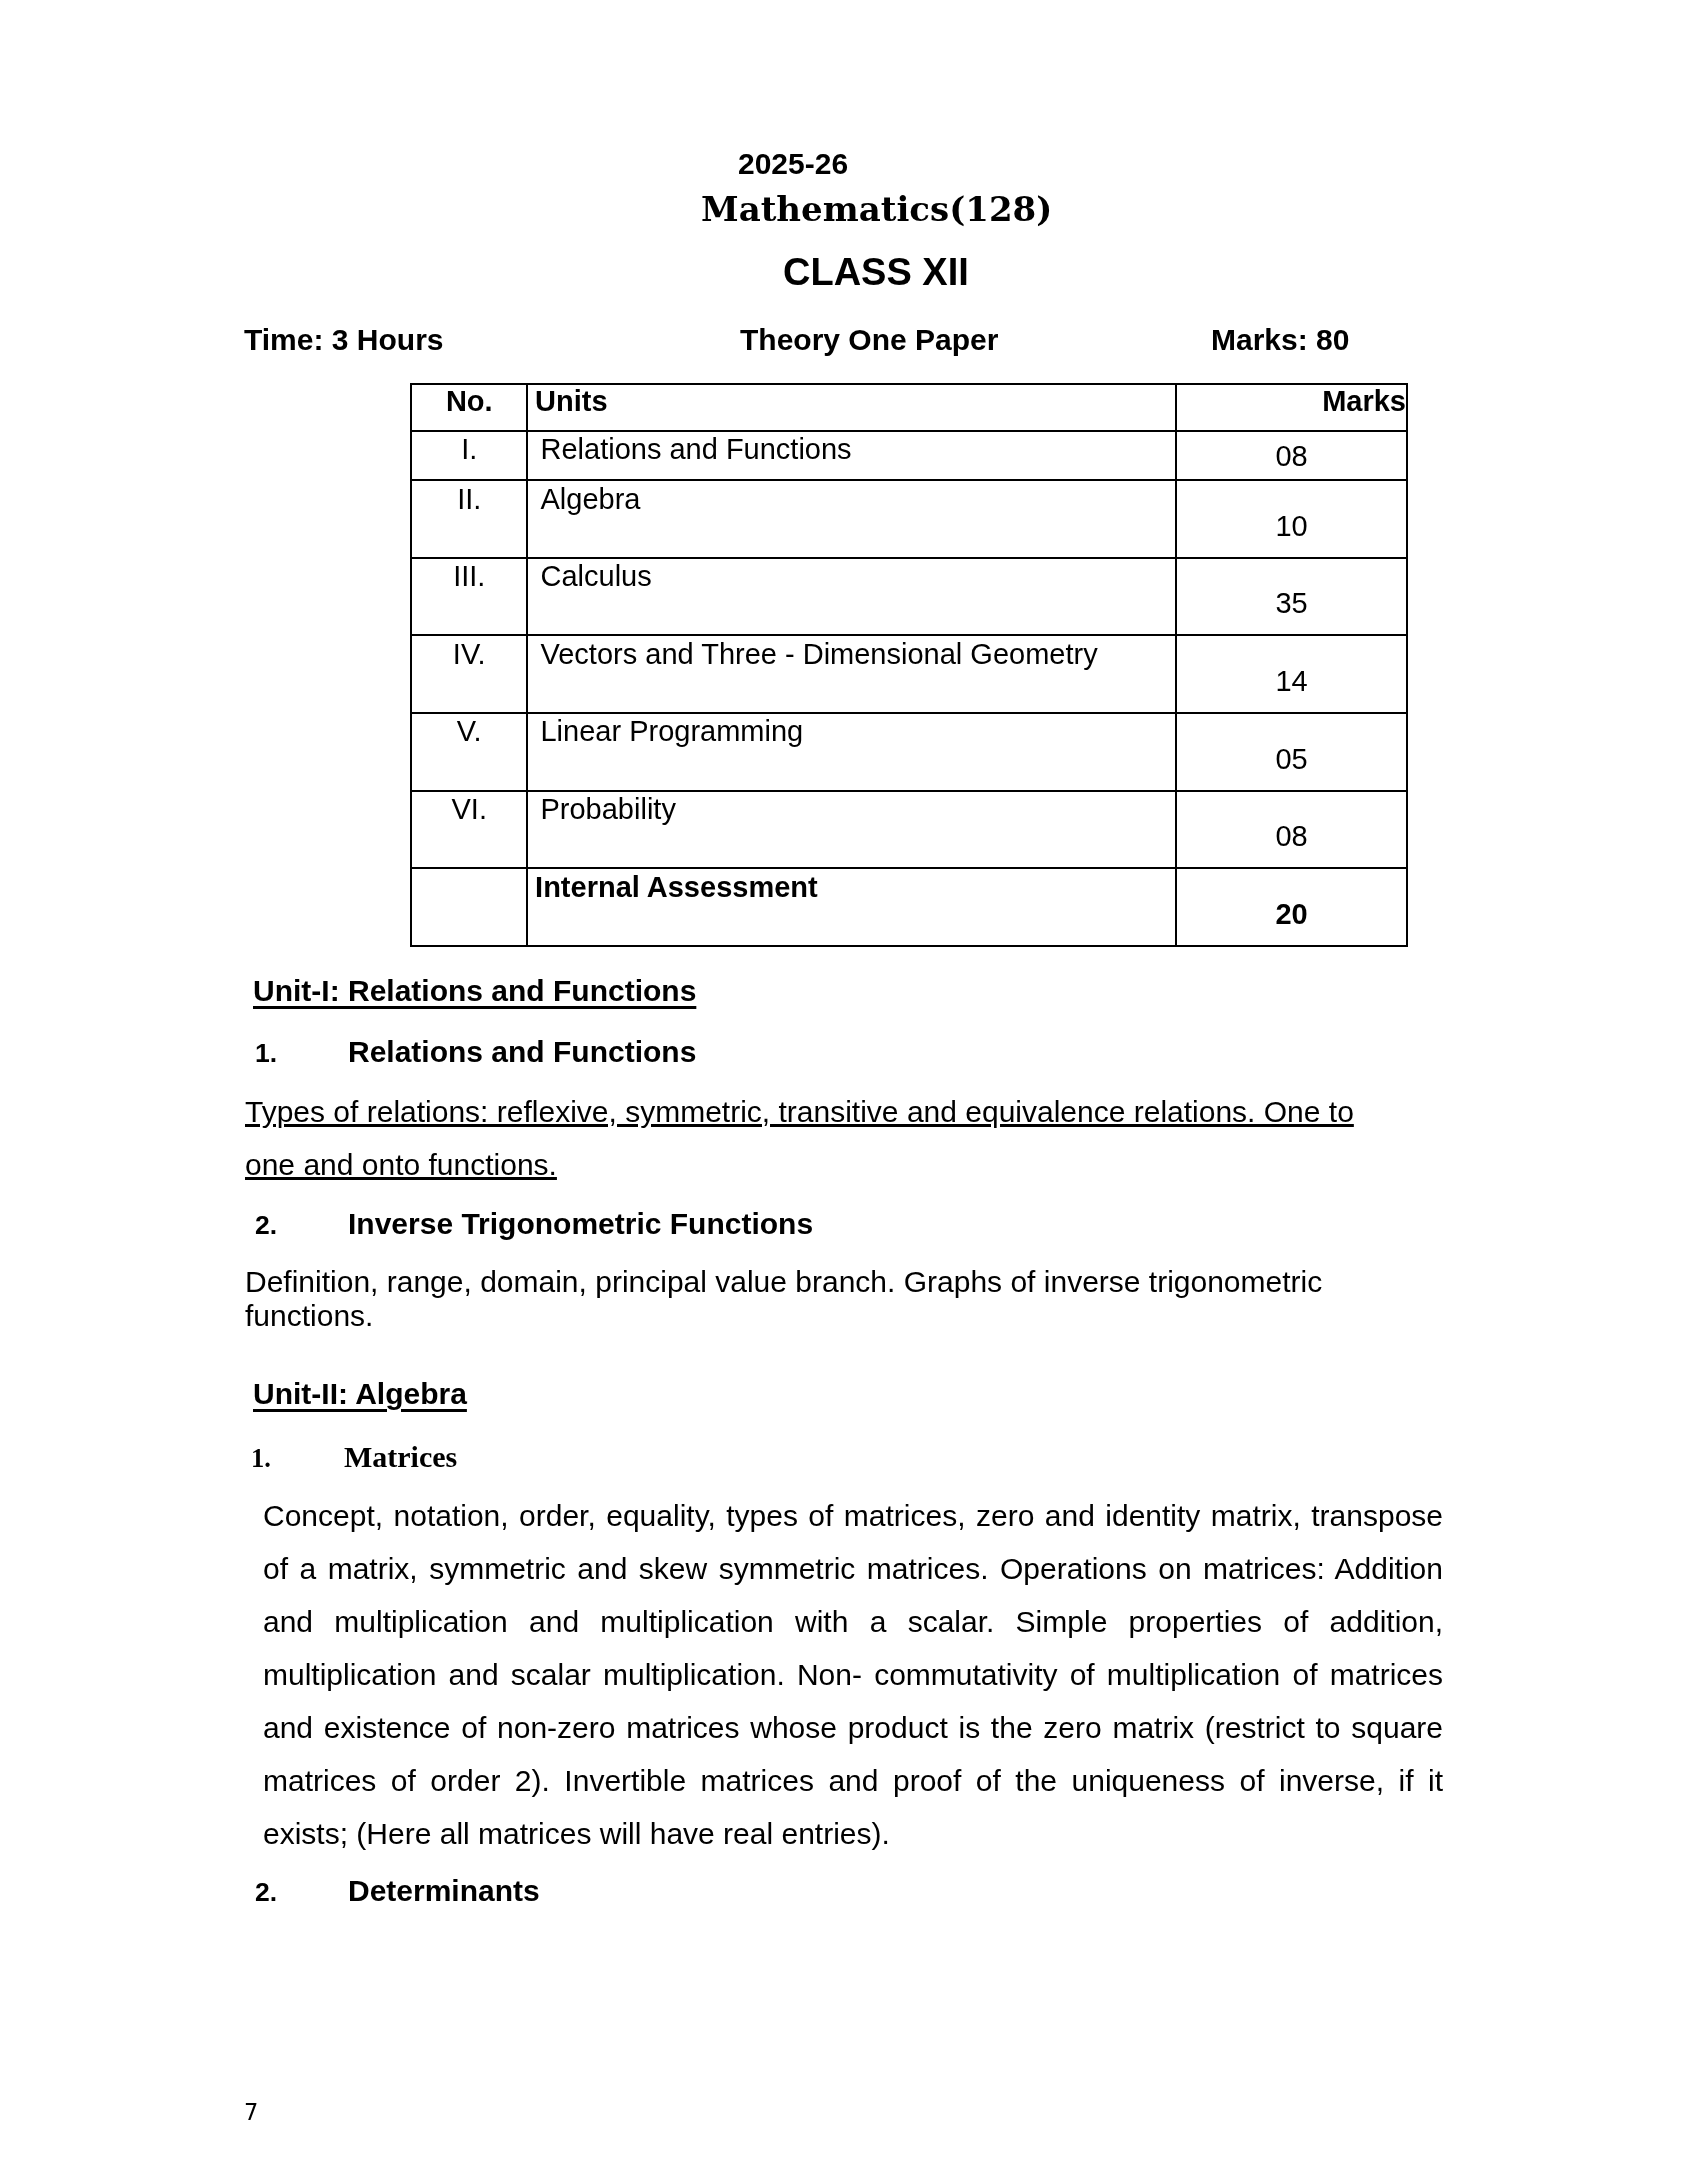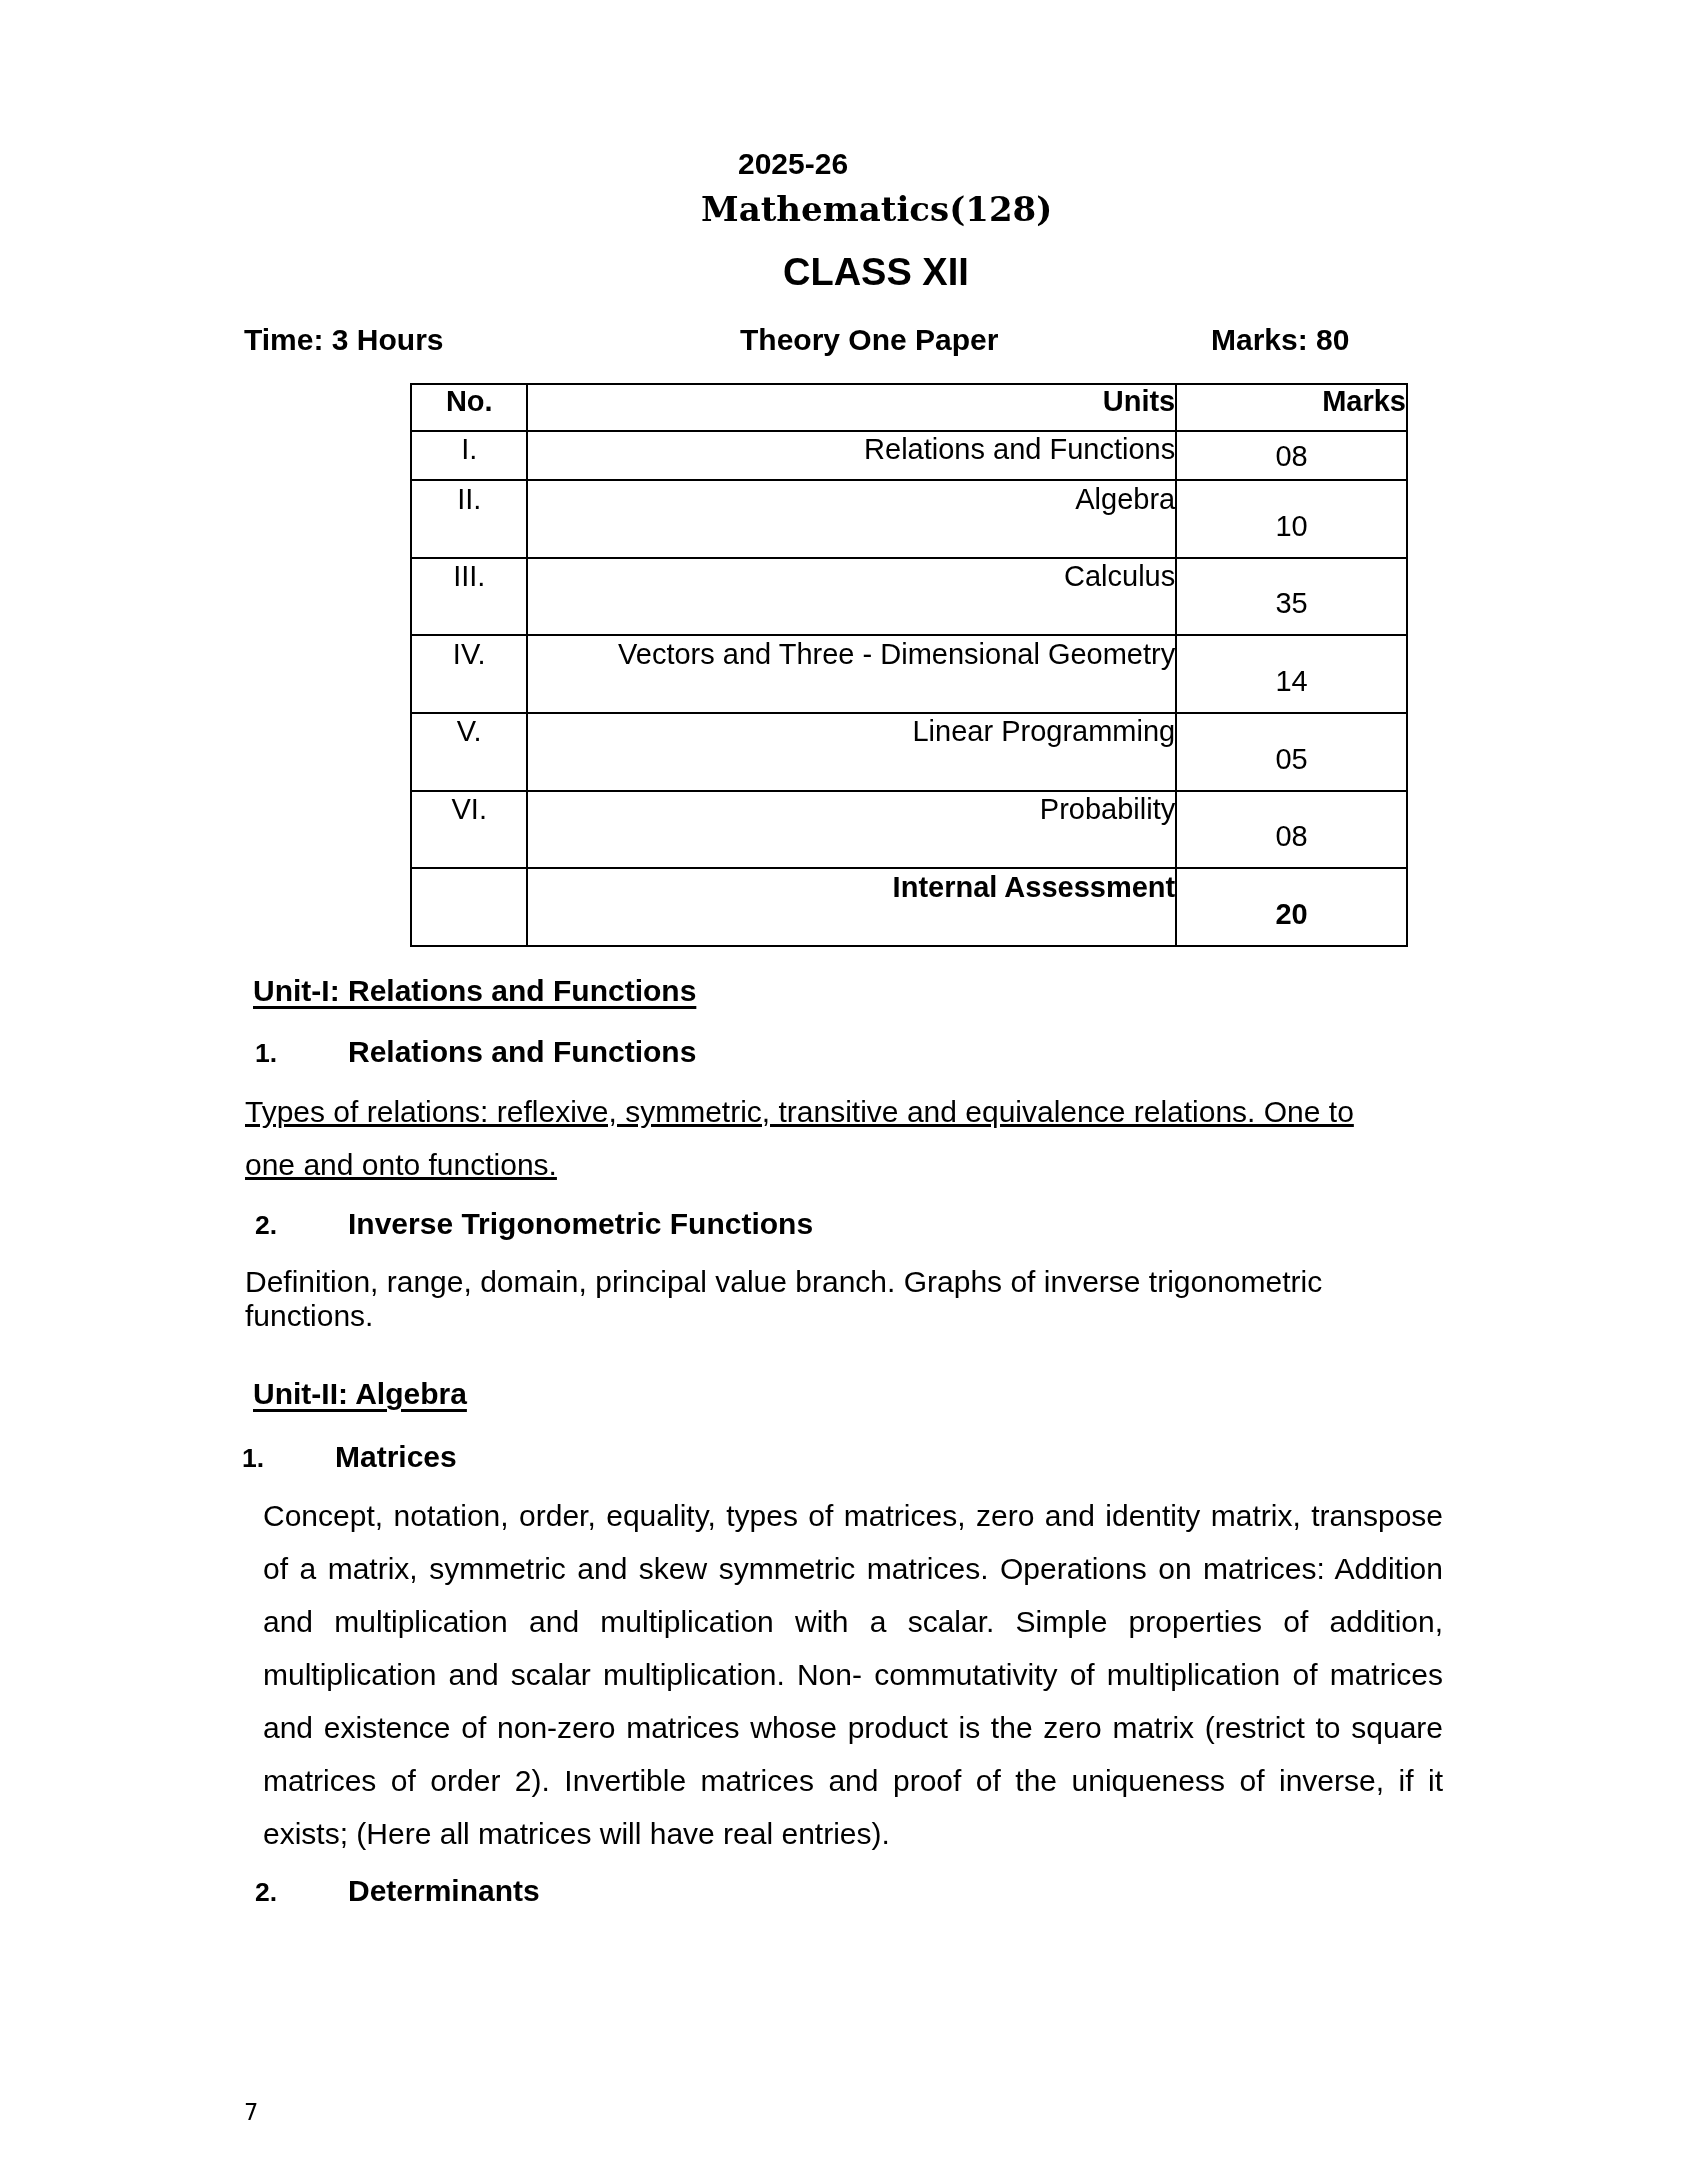--- a/index.html
+++ b/index.html
@@ -11,21 +11,21 @@
   .class { top: 251px; left: 783px; font-size: 38px; font-weight: bold; white-space: nowrap; }
   .meta { top: 323px; font-size: 30px; font-weight: bold; white-space: nowrap; }
   .meta.time { left: 244px; }
   .meta.theory { left: 740px; }
   .meta.marks { left: 1211px; }
 
   table.units { position: absolute; left: 410px; top: 383px; width: 998px; border-collapse: collapse; }
   table.units td, table.units th { border: 2.6px solid #000; font-size: 29px; padding: 0; vertical-align: top; }
   table.units th { font-weight: bold; height: 45px; }
   .c-no { width: 116px; text-align: center; }
-  .c-unit { width: 645px; text-align: right; padding-left: 12px !important; }
+  .c-unit { width: 645px; text-align: left; padding-left: 12px !important; }
   .c-marks { width: 232px; text-align: center; }
   table.units td.c-no { padding-top: 1.3px; }
   table.units td.c-unit { padding-top: 1.3px; }
   table.units td.c-marks { vertical-align: middle; padding-top: 14.6px; }
   .row1 td { height: 46px; }
   .row1 td.c-marks { padding-top: 0 !important; vertical-align: top; padding-top: 1.3px !important; }
   .rowN td { height: 61px; }
   .bold { font-weight: bold; }
   th.c-unit { padding-left: 6.6px !important; }
   th.c-marks { text-align: right; padding-left: 0; }
@@ -103,21 +103,21 @@
   </div>
   <div class="abs para" style="left:245px; top:1085px; width:1164px;text-decoration:underline;">Types of relations: reflexive, symmetric, transitive and equivalence relations. One to one and onto functions.</div>
 
   <div class="abs topic" style="left:255px; top:1207px;">
     <span class="num">2.</span><span>Inverse Trigonometric Functions</span>
   </div>
   <div class="abs para tight" style="left:245px; top:1265px; width:1151px;">Definition, range, domain, principal value branch. Graphs of inverse trigonometric functions.</div>
 
   <div class="abs unit-heading" style="left:253px; top:1377px;">Unit-II: Algebra</div>
 
-  <div class="abs topic" style="left:242px; top:1440px;">
+  <div class="abs topic" style="left:251px; top:1440px;font-family:Liberation Serif, serif;">
     <span class="num">1.</span><span>Matrices</span>
   </div>
   <div class="abs para justify" style="left:263px; top:1489px; width:1180px;">Concept, notation, order, equality, types of matrices, zero and identity matrix, transpose of a matrix, symmetric and skew symmetric matrices. Operations on matrices: Addition and multiplication and multiplication with a scalar. Simple properties of addition, multiplication and scalar multiplication. Non- commutativity of multiplication of matrices and existence of non-zero matrices whose product is the zero matrix (restrict to square matrices of order 2). Invertible matrices and proof of the uniqueness of inverse, if it exists; (Here all matrices will have real entries).</div>
 
   <div class="abs topic" style="left:255px; top:1874px;">
     <span class="num">2.</span><span>Determinants</span>
   </div>
 
   <div class="abs pagenum" style="left:244px; top:2099px;">7</div>
 </div>

